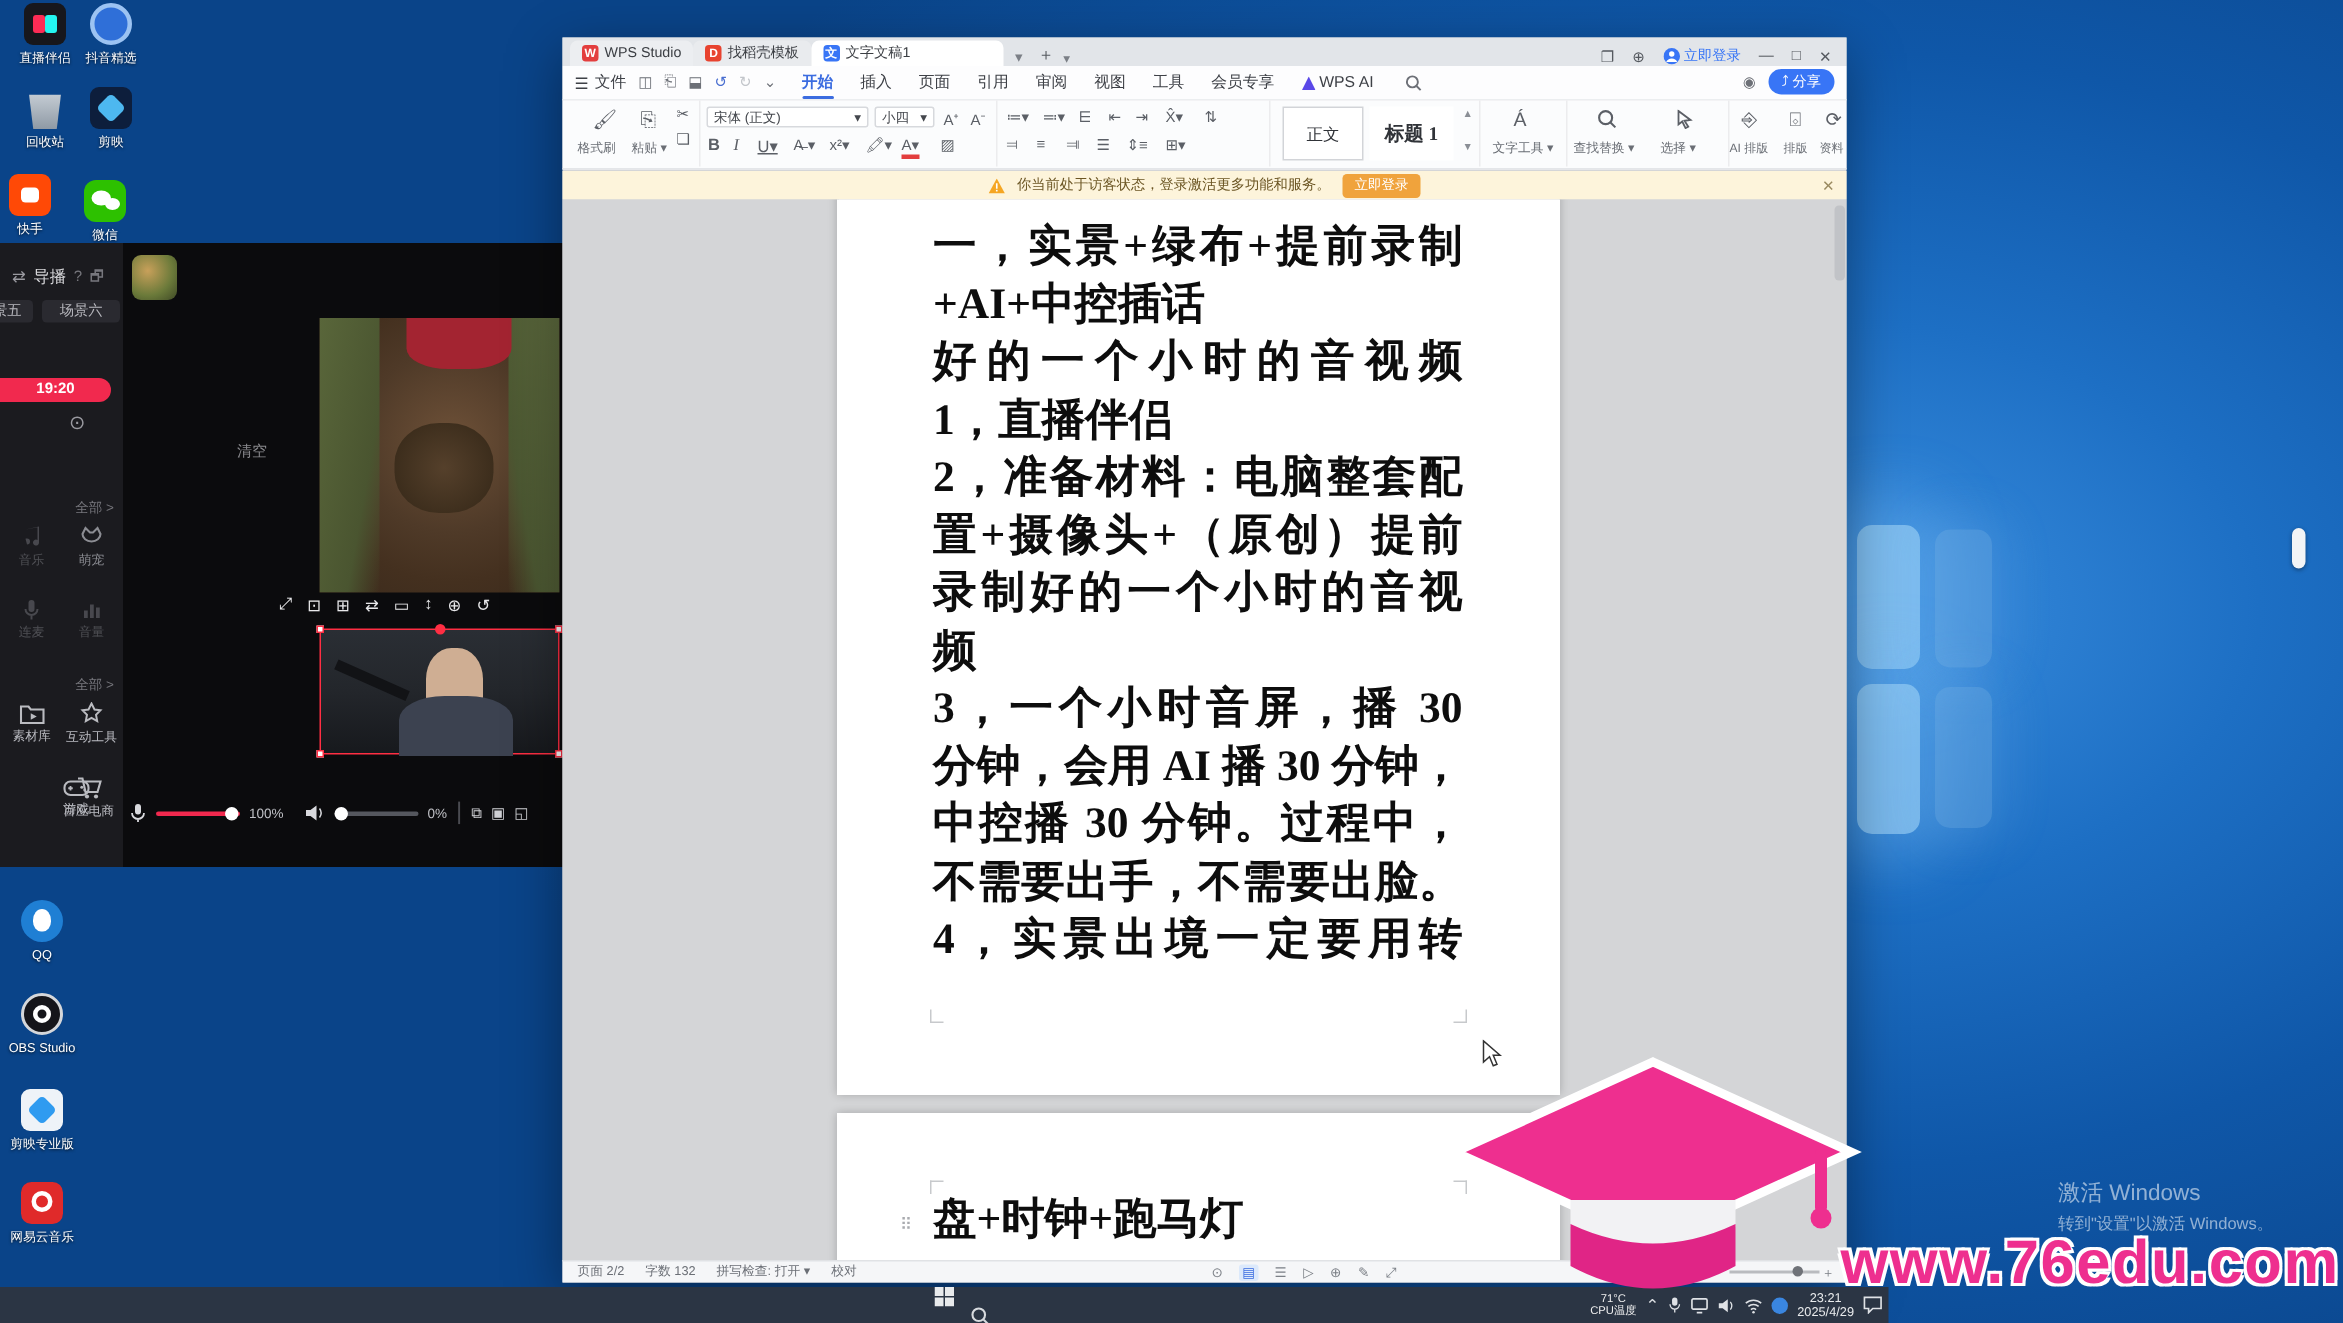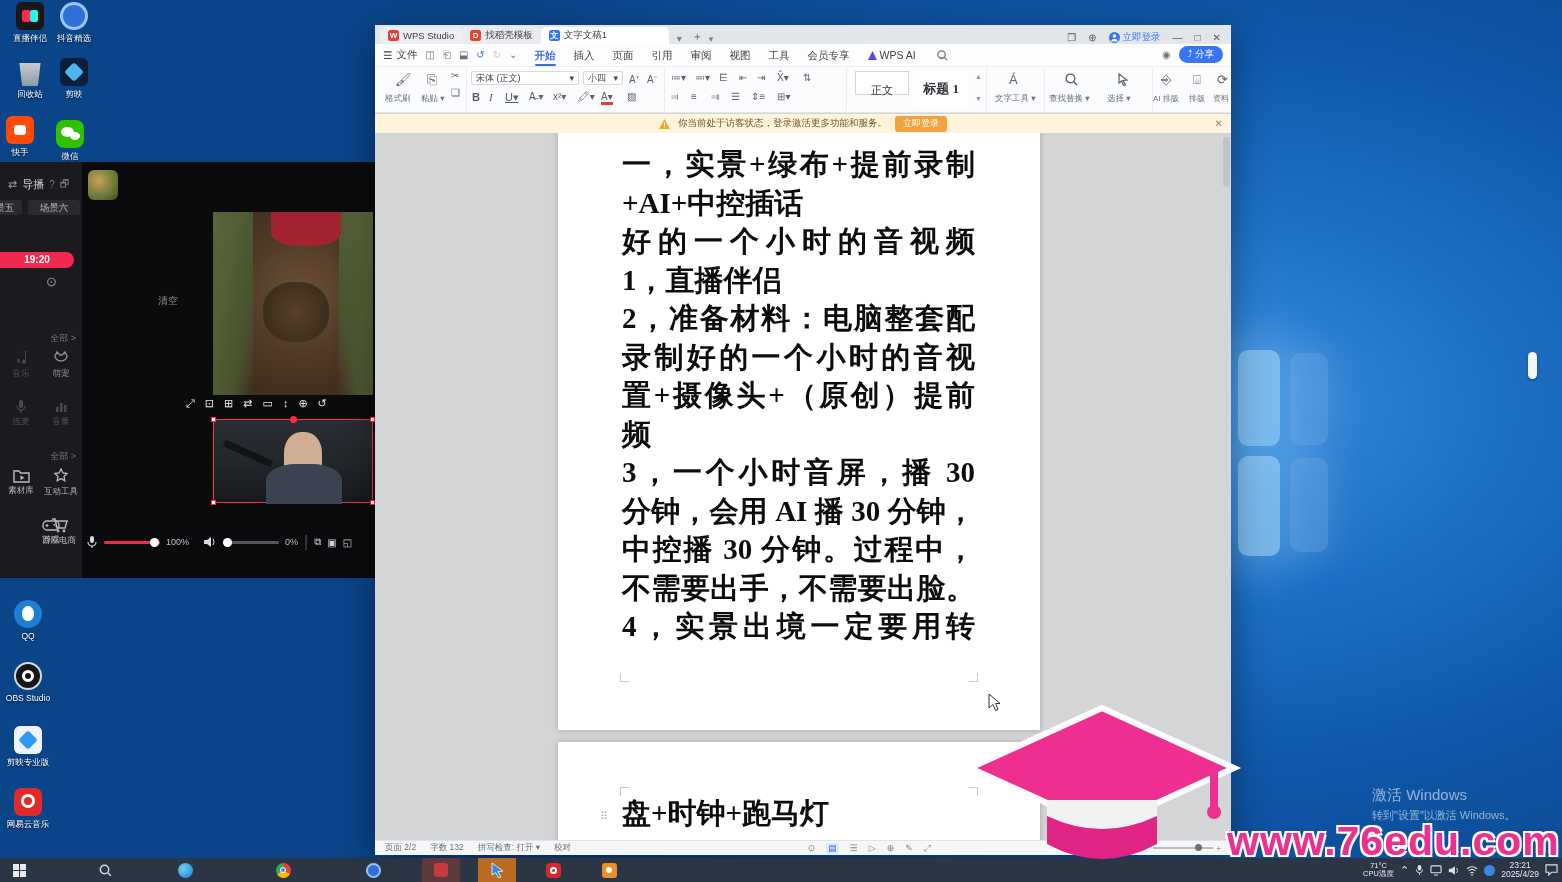--- a/index.html
+++ b/index.html
@@ -17,21 +17,21 @@
   .activation .l1 { font-size:15px; }
   .activation .l2 { font-size:11px; margin-top:3px; }
 
   
   .dicon { position:absolute; width:52px; text-align:center; color:#fff; }
   .dicon .tile { width:28px; height:28px; margin:0 auto; border-radius:6px; position:relative; }
   .dicon .lbl { font-size:8.5px; margin-top:3px; text-shadow:0 1px 2px rgba(0,0,0,.8); white-space:nowrap; }
   .tile.round { border-radius:50%; }
 
   
-  .taskbar { position:absolute; left:0; top:858px; width:1562px; height:24px; background:#2b3544; z-index:30; display:flex; align-items:flex-end; }
+  .taskbar { position:absolute; left:0; top:858px; width:1259px; height:24px; background:#2b3544; z-index:30; display:flex; align-items:center;flex-direction:column; }
   .tb-ic { width:38px; height:24px; display:flex; align-items:center; justify-content:center; position:relative; }
   .tb-ic.hl-red { background:#5d3a3c; }
   .tb-ic.hl-org { background:#b96b22; }
   .tray { position:absolute; right:4px; top:0; height:24px; display:flex; align-items:center; gap:6px; color:#e8eaec; }
   .cpu { font-size:7.5px; line-height:8px; text-align:center; color:#f0f0f0; }
   .clock { font-size:8.5px; line-height:9.5px; text-align:center; }
   .tray .g { font-size:11px; color:#dfe2e6; }
 
   
   .stream { position:absolute; left:0; top:162px; width:376px; height:416px; background:#0b0b0d; z-index:5; }
@@ -439,21 +439,21 @@
         <span class="abs" style="left:112px;top:5px;font-size:10px;">X̂▾</span>
         <span class="abs" style="left:138px;top:5px;font-size:10px;">⇅</span>
         <span class="abs" style="left:6px;top:24px;font-size:10px;">⫤</span>
         <span class="abs" style="left:26px;top:24px;font-size:10px;">≡</span>
         <span class="abs" style="left:46px;top:24px;font-size:10px;">⫥</span>
         <span class="abs" style="left:66px;top:24px;font-size:10px;">☰</span>
         <span class="abs" style="left:86px;top:24px;font-size:10px;">⇕≡</span>
         <span class="abs" style="left:112px;top:24px;font-size:10px;">⊞▾</span>
       </div>
       <div class="rgroup" style="left:472px; width:140px;">
-        <div class="stylebox" style="left:8px;top:4px;width:54px;height:24px;line-height:36px;font-size:11px;">正文</div>
+        <div class="stylebox" style="left:8px;top:4px;width:54px;height:36px;line-height:36px;font-size:11px;">正文</div>
         <div class="stylebox" style="left:66px;top:4px;width:56px;height:36px;line-height:36px;font-size:13px;font-weight:bold;font-family:'Liberation Serif',serif;border:none;">标题 1</div>
         <span class="abs" style="left:128px;top:6px;font-size:7px;color:#8b8f96;">▲</span>
         <span class="abs" style="left:128px;top:28px;font-size:7px;color:#8b8f96;">▼</span>
       </div>
       <div class="rgroup" style="left:612px; width:58px;">
         <span class="abs rg-ic" style="left:22px;top:5px;">Á</span>
         <span class="abs rlbl" style="left:8px;top:26px;"><span>文字工具</span> ▾</span>
       </div>
       <div class="rgroup" style="left:670px; width:108px;">
         <svg class="abs" style="left:20px;top:6px;" width="13" height="13" viewBox="0 0 12 12">
@@ -489,22 +489,22 @@
 
     <div class="docarea">
 
       <div class="page" style="top:-60px; height:657px;">
         <div style="position:absolute; left:64px; top:72px;">
           <div class="docline fill">一，实景+绿布+提前录制</div>
           <div class="docline">+AI+中控插话</div>
           <div class="docline fill">好的一个小时的音视频</div>
           <div class="docline">1，直播伴侣</div>
           <div class="docline fill">2，准备材料：电脑整套配</div>
+          <div class="docline fill">置+摄像头+（原创）提前</div>
           <div class="docline fill">录制好的一个小时的音视</div>
-          <div class="docline fill">置+摄像头+（原创）提前</div>
           <div class="docline">频</div>
           <div class="docline fill">3，一个小时音屏，播 30</div>
           <div class="docline fill">分钟，会用 AI 播 30 分钟，</div>
           <div class="docline fill">中控播 30 分钟。过程中，</div>
           <div class="docline fill">不需要出手，不需要出脸。</div>
           <div class="docline fill">4，实景出境一定要用转</div>
         </div>
         <div class="corner" style="left:62px; bottom:48px; border-left-width:1px; border-bottom-width:1px;"></div>
         <div class="corner" style="right:62px; bottom:48px; border-right-width:1px; border-bottom-width:1px;"></div>
       </div>

